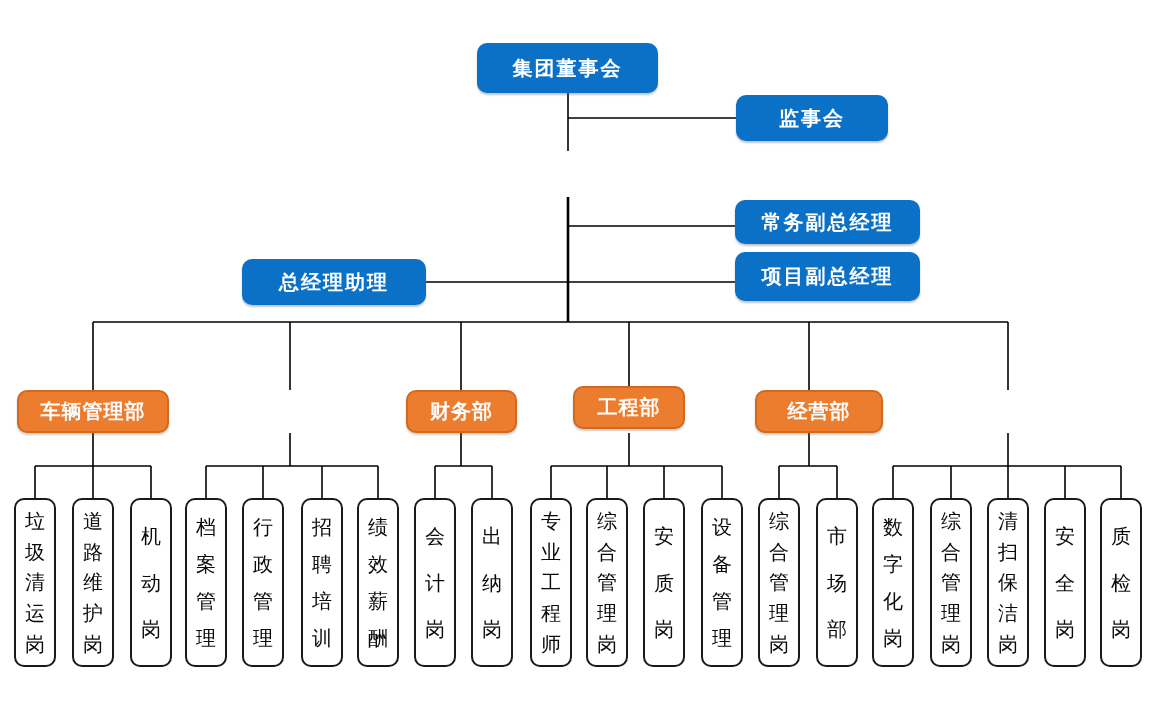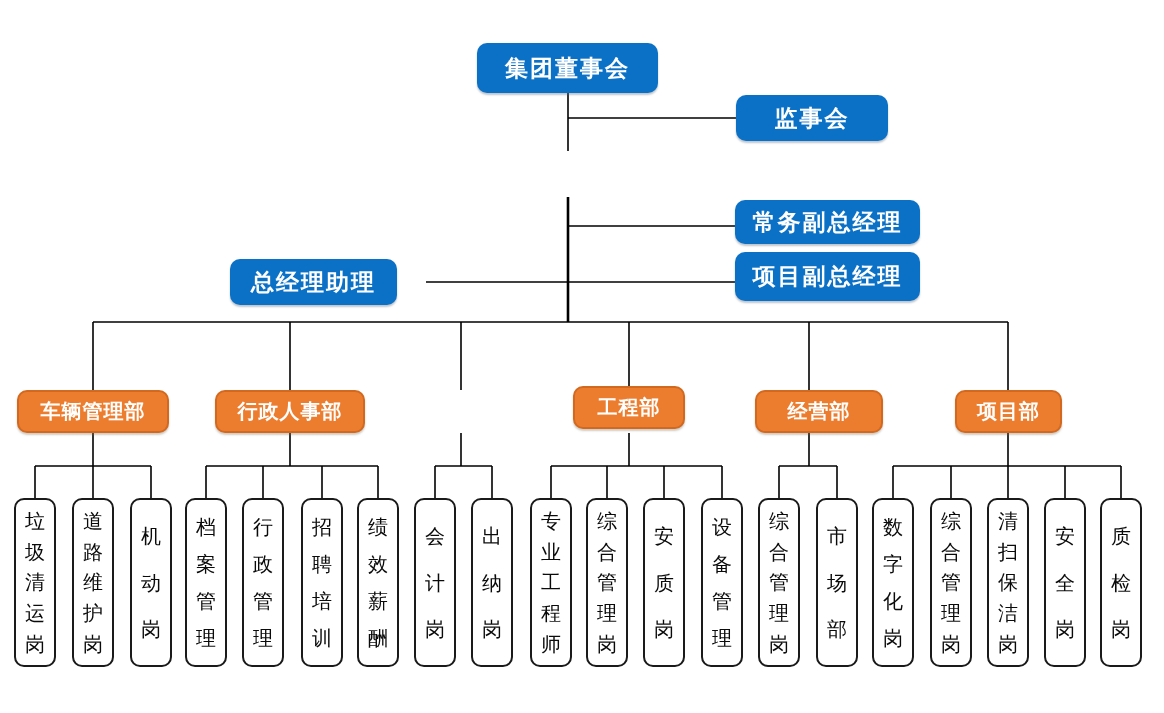--- a/index.html
+++ b/index.html
@@ -27,21 +27,21 @@
   .node{
     position:absolute;
     display:flex;align-items:center;justify-content:center;
     box-sizing:border-box;
     border-radius:10px;
     text-align:center;
   }
   .exec{
     background:var(--executive-fill);
     color:var(--box-text);
-    font-size:23px;font-weight:700;letter-spacing:2px;
+    font-size:20px;font-weight:700;letter-spacing:2px;
     box-shadow:0 2px 2px rgba(100,110,125,.4);
     font-family:Liberation Mono, monospace;
   }
   .dept{
     background:var(--department-fill);
     border:2px solid var(--department-border);
     color:var(--box-text);
     font-size:20px;font-weight:700;letter-spacing:1px;
     box-shadow:0 2px 2px rgba(120,110,95,.35);
   }
@@ -118,41 +118,38 @@
 
   <div class="node exec" style="left:477px;top:43px;width:181px;height:50px">
     <span>集团董事会</span>
   </div>
   <div class="node exec" style="left:736px;top:95px;width:152px;height:46px">
     <span>监事会</span>
   </div>
   <div class="node exec" style="left:735px;top:200px;width:185px;height:44px">
     <span>常务副总经理</span>
   </div>
-  <div class="node exec" style="left:230px;top:259px;width:167px;height:46px">
+  <div class="node exec" style="left:242px;top:259px;width:184px;height:46px">
     <span>总经理助理</span>
   </div>
   <div class="node exec" style="left:735px;top:252px;width:185px;height:49px">
     <span>项目副总经理</span>
   </div>
 
   <div class="node dept" style="left:17px;top:390px;width:152px;height:43px">
     <span>车辆管理部</span>
   </div>
-  <div class="node dept" style="left:215px;top:390px;width:150px;height:43px">
-    <span>行政人事部</span>
+  <div class="node dept" style="left:406px;top:390px;width:111px;height:43px">
+    <span>财务部</span>
   </div>
   <div class="node dept" style="left:573px;top:386px;width:112px;height:43px">
     <span>工程部</span>
   </div>
   <div class="node dept" style="left:755px;top:390px;width:128px;height:43px">
     <span>经营部</span>
-  </div>
-  <div class="node dept" style="left:955px;top:390px;width:107px;height:43px">
-    <span>项目部</span>
   </div>
 
   <div class="node pos" style="left:14px;top:498px;width:42px;height:169px">
     <div class="vtext">
         <span>垃</span>
         <span>圾</span>
         <span>清</span>
         <span>运</span>
         <span>岗</span>
       </div>

